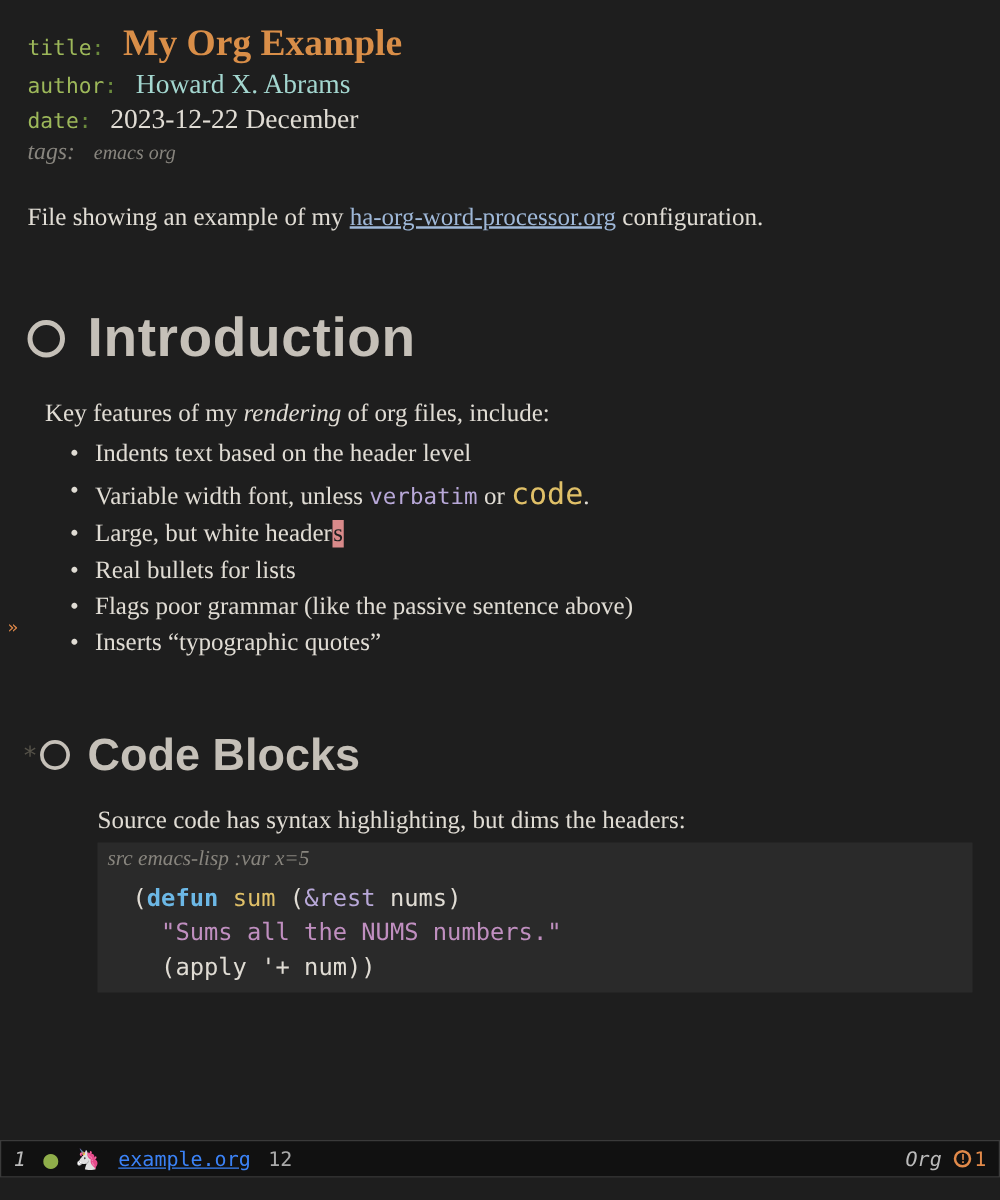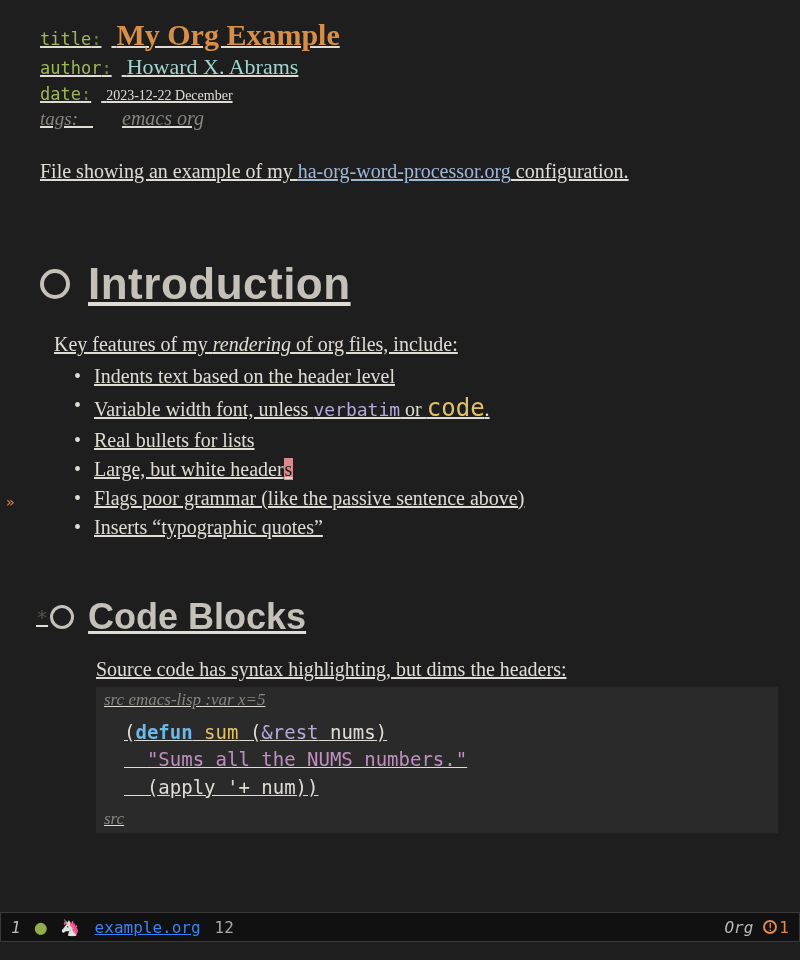--- a/index.html
+++ b/index.html
@@ -28,63 +28,61 @@
     font-family: Georgia, "Times New Roman", serif;
     font-size: 20px;
     width: 800px;
     height: 960px;
     overflow: hidden;
     position: relative;
   }
   .mono { font-family: "Menlo", "Consolas", monospace; }
 
   .buffer {
-    padding: 18px 22px 0 40px;
-    text-decoration: underline;
+    padding: 18px 22px 0 22px;
   }
 
   .meta-line { margin-bottom: 2px; }
   .meta-key {
     font-family: "Menlo", monospace;
     font-size: 17px;
     color: var(--green);
   }
   .meta-colon { color: #6b8b3d; font-family: "Menlo", monospace; font-size: 17px; padding-right: 10px;}
   .meta-title-val {
     font-family: Georgia, serif;
     font-weight: bold;
     font-size: 30px;
     color: var(--orange);
   }
   .meta-author-val { color: var(--teal); font-size: 22px; }
-  .meta-date-val { color: var(--fg); font-size: 14px; }
+  .meta-date-val { color: var(--fg); font-size: 22px; }
   .meta-tags-key {
     font-family: Georgia, serif;
     font-style: italic;
     color: var(--dim);
     font-size: 19px;
   }
   .meta-tags-val {
     font-family: Georgia, serif;
     font-style: italic;
     color: var(--dim);
-    font-size: 20px;
-    margin-left: 29px;
+    font-size: 16px;
   }
 
   .para { margin-top: 28px; line-height: 1.35; }
   .link {
     color: var(--link);
     text-decoration: underline;
   }
 
   .h1-row {
     display: flex;
     align-items: center;
-    margin-top: 74px;
+    margin-top: 58px;
   }
   .bullet-ring {
     width: 30px; height: 30px;
     border: 4px solid var(--gray-heading);
     border-radius: 50%;
     display: inline-block;
     margin-right: 18px;
     flex: none;
   }
   .h1 {
@@ -233,42 +231,41 @@
 
   <div class="body-indent">
     <div>
       <span>Key features of my </span><span class="italic">rendering</span><span> of org files, include:</span>
     </div>
     <div class="list">
       <div class="list-item">Indents text based on the header level</div>
       <div class="list-item">
         <span>Variable width font, unless </span><span class="verbatim">verbatim</span><span> or </span><span class="code-inline">code</span><span>.</span>
       </div>
-      <div class="list-item">Real bullets for lists</div>
       <div class="list-item">
         <span>Large, but white header</span><span class="cursor-block">s</span>
       </div>
+      <div class="list-item">Real bullets for lists</div>
       <div class="list-item">Flags poor grammar (like the passive sentence above)</div>
       <div class="list-item">Inserts “typographic quotes”</div>
     </div>
   </div>
 
   <div class="h2-row">
     <span class="h2-star">*</span>
     <span class="bullet-ring" style="width:24px;height:24px;border-width:3px;margin-right:14px;"></span>
     <span class="h2">Code Blocks</span>
   </div>
 
   <div class="section-body">
     <div>Source code has syntax highlighting, but dims the headers:</div>
     <div class="src-header">src emacs-lisp :var x=5</div>
     <div class="src-block mono"><span>(</span><span class="kw">defun</span><span> </span><span class="fn">sum</span><span> (</span><span class="builtin">&amp;rest</span><span> nums)</span>
 <span>  </span><span class="str">"Sums all the NUMS numbers."</span>
 <span>  (apply '+ num))</span></div>
-    <div class="src-footer">src</div>
   </div>
 
 </div>
 
 <div class="fringe-arrow">»</div>
 
 <div class="modeline">
   <span class="ml-win">1</span>
   <span class="ml-dot">●</span>
   <span class="unicorn">🦄</span>

